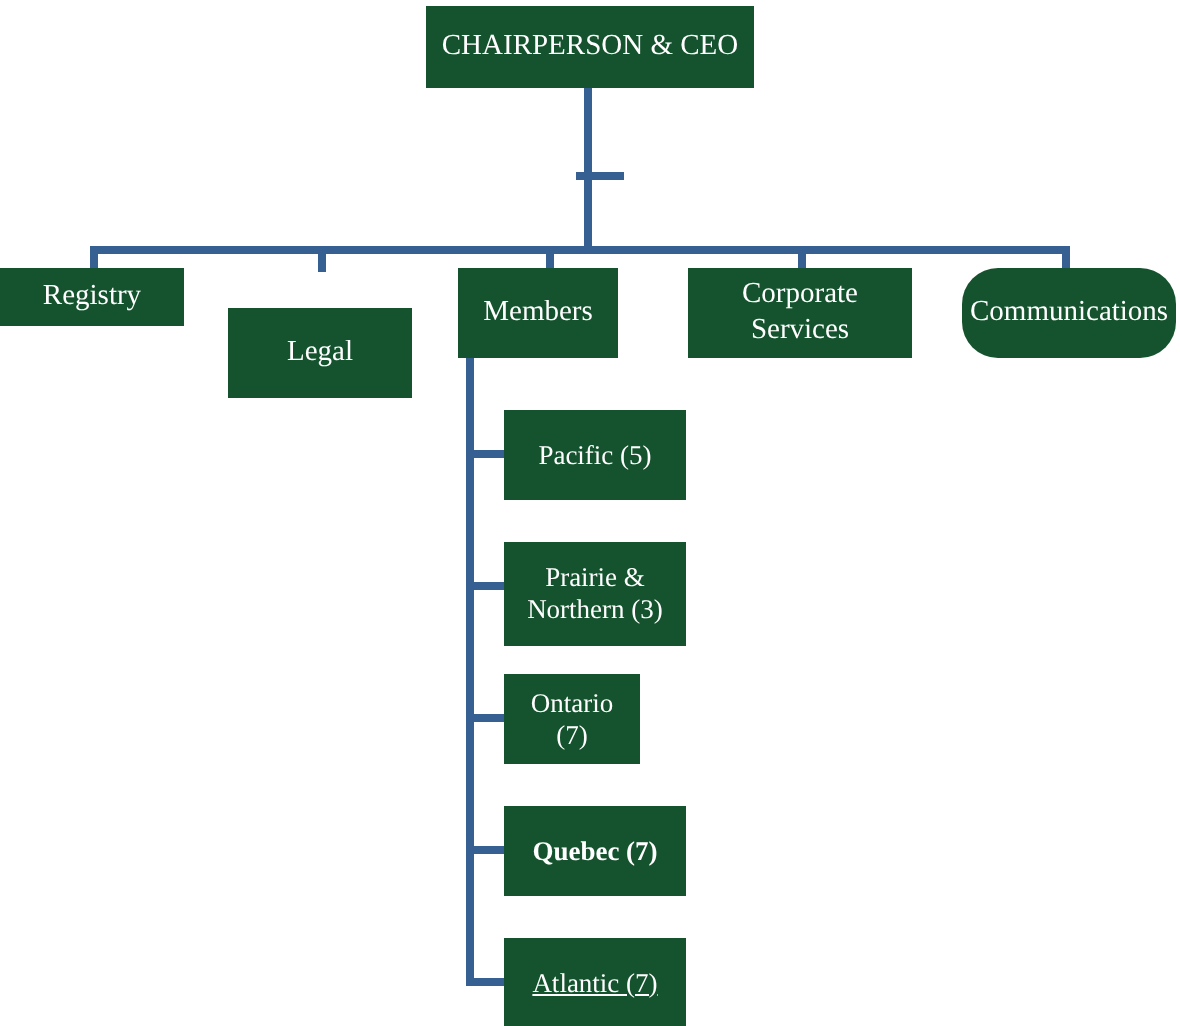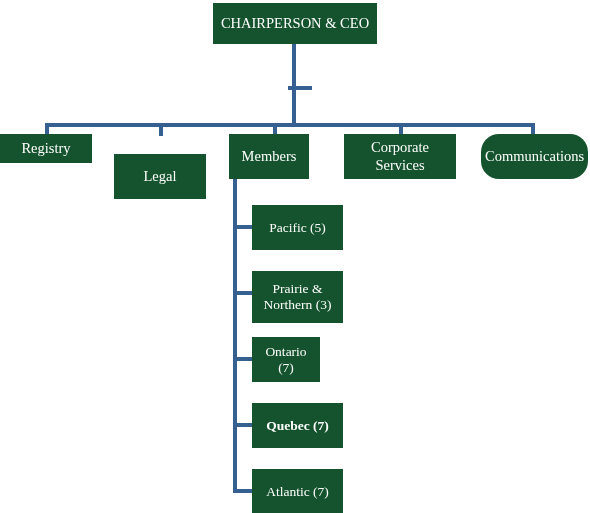--- a/index.html
+++ b/index.html
@@ -50,21 +50,21 @@
   #node-ea       { left: 310px; top: 66px;  width: 89px;  height: 46px; font-size: 13px; }
   #node-registry { left: 0px;   top: 134px; width: 92px;  height: 29px; font-size: 14.5px; }
   #node-legal    { left: 114px; top: 134px; width: 92px;  height: 45px; font-size: 14.5px; margin-top: 20px; }
   #node-members  { left: 229px; top: 134px; width: 80px;  height: 45px; font-size: 14.5px; }
   #node-corpserv { left: 344px; top: 134px; width: 112px; height: 45px; font-size: 14.5px; }
   #node-comms    { left: 481px; top: 134px; width: 107px; height: 45px; font-size: 14.5px; border-radius: 18px; }
   #node-pacific  { left: 252px; top: 205px; width: 91px;  height: 45px; font-size: 13.5px; }
   #node-prairie  { left: 252px; top: 271px; width: 91px;  height: 52px; font-size: 13.5px; }
   #node-ontario  { left: 252px; top: 337px; width: 68px;  height: 45px; font-size: 13.5px; }
   #node-quebec   { left: 252px; top: 403px; width: 91px;  height: 45px; font-size: 13.5px; font-weight: bold; }
-  #node-atlantic { left: 252px; top: 469px; width: 91px;  height: 45px; font-size: 13.5px; }
+  #node-atlantic { left: 252px; top: 469px; width: 91px;  height: 45px; font-size: 13.5px; text-decoration: underline; }
   
   #conn-ceo-down     { left: 292px; top: 44px;  width: 4px;  height: 82px; }
   #conn-vice-ea      { left: 288px; top: 86px;  width: 24px; height: 4px;  }
   #conn-bus          { left: 45px;  top: 123px; width: 490px; height: 4px; }
   #conn-drop-reg     { left: 45px;  top: 123px; width: 4px;  height: 13px; }
   #conn-drop-leg     { left: 159px; top: 123px; width: 4px;  height: 13px; }
   #conn-drop-mem     { left: 273px; top: 123px; width: 4px;  height: 13px; }
   #conn-drop-corp    { left: 399px; top: 123px; width: 4px;  height: 13px; }
   #conn-drop-com     { left: 531px; top: 123px; width: 4px;  height: 13px; }
   #conn-mem-spine    { left: 233px; top: 179px; width: 4px;  height: 314px; }

